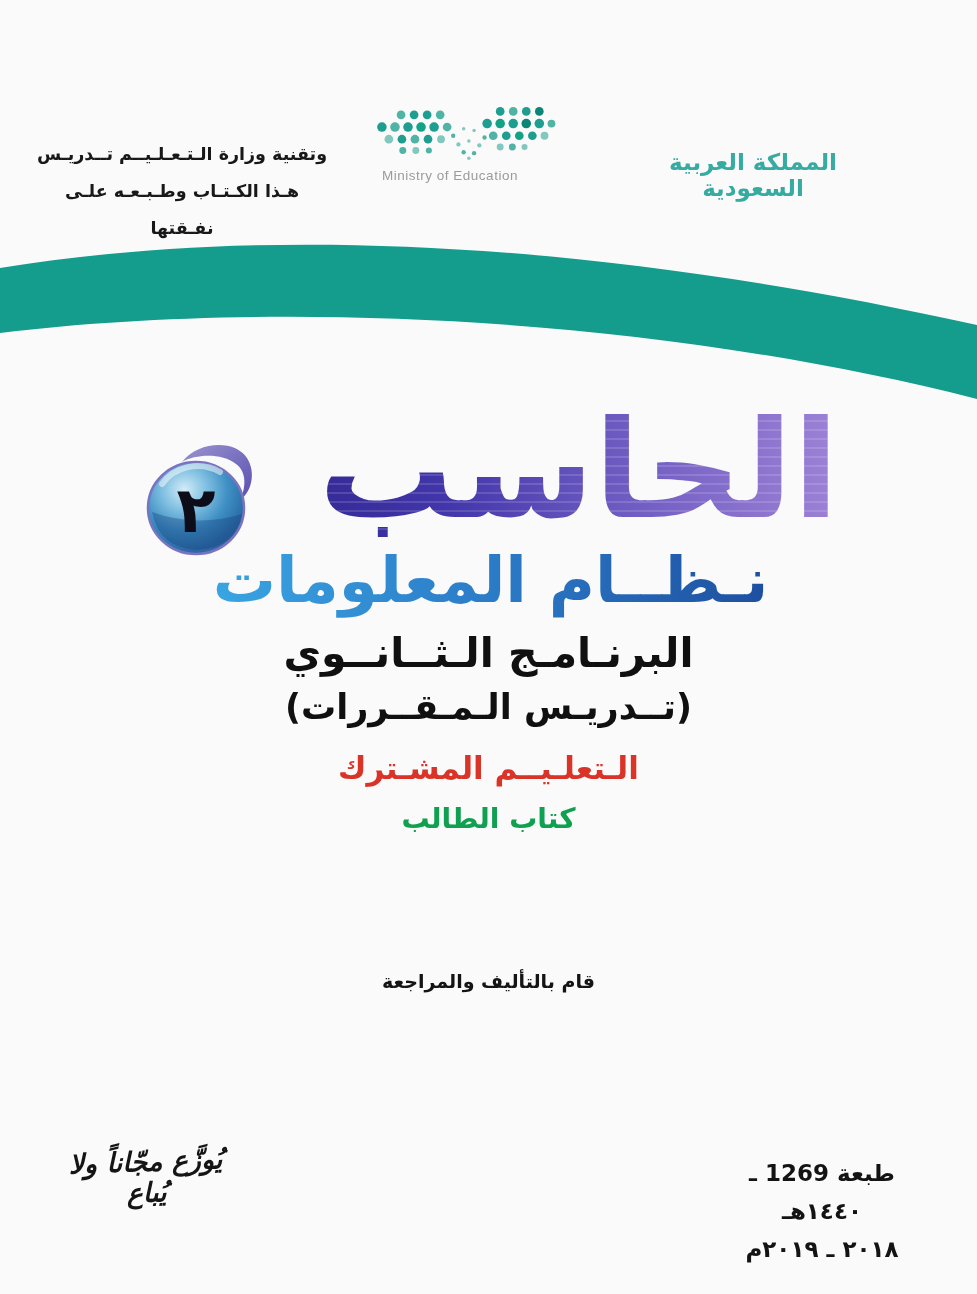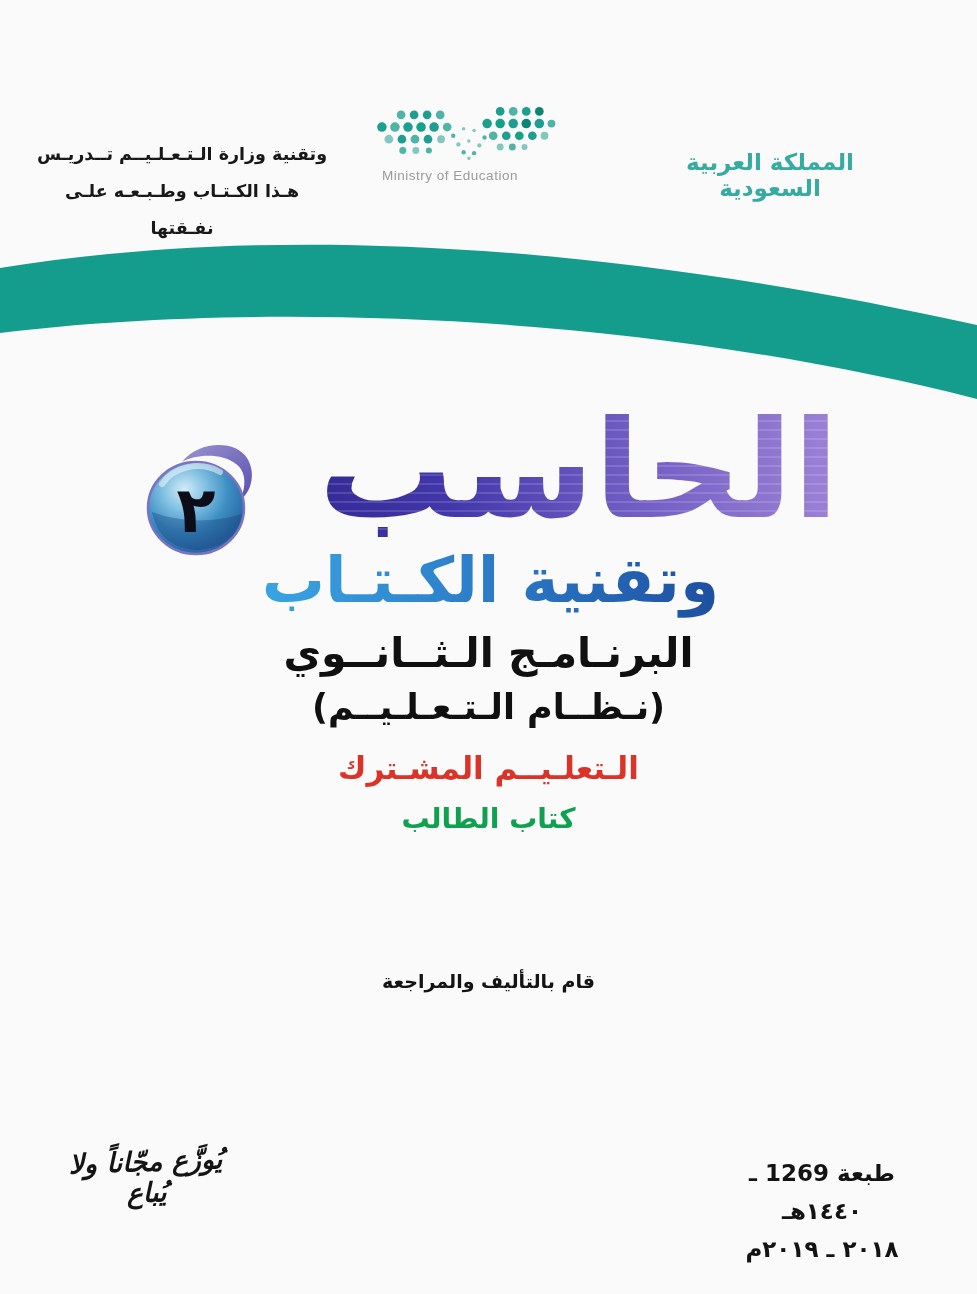--- a/index.html
+++ b/index.html
@@ -18,21 +18,21 @@
   .logo-block{top:102px;left:340px;width:220px;text-align:center;}
   .logo-dots{margin-left:28px;display:block;}
   .ministry-ar{
     font-size:28px;font-weight:bold;color:#27a095;line-height:30px;margin-top:2px;direction:rtl;
   }
   .ministry-en{
     font-size:13.5px;color:#9b9b9b;letter-spacing:.5px;margin-top:2px;
     font-family:"Liberation Sans","DejaVu Sans",sans-serif;
   }
   .kingdom{
-    top:149px;right:72px;width:270px;text-align:center;
+    top:149px;right:89px;width:270px;text-align:center;
     font-size:23px;font-weight:bold;color:#36aba1;direction:rtl;
   }
   
   .swoosh{top:213px;left:0;width:977px;height:205px;}
   
   .main-title{
     top:393px;right:138px;
     font-size:135px;font-weight:bold;letter-spacing:10px;line-height:1.15;
     direction:rtl;white-space:nowrap;
     background:
@@ -165,24 +165,24 @@
       <stop offset="100%" stop-color="#5a4fb0"></stop>
     </linearGradient>
   </defs>
   <path d="M40,24 C57,2 94,2 105,20 C114,34 110,54 98,62 C104,50 105,34 94,26 C80,15 54,16 40,24 Z" fill="url(#tailg)"></path>
   <ellipse cx="54" cy="70" rx="48" ry="46" fill="url(#ballg)" stroke="#7a74c0" stroke-width="2.5"></ellipse>
   <path d="M20,46 a42,38 0 0,1 58,-12" stroke="rgba(255,255,255,.5)" stroke-width="6" fill="none" stroke-linecap="round"></path>
   <path d="M10,74 q44,16 90,2 q-6,34 -45,36 q-38,-2 -45,-38 Z" fill="rgba(20,60,120,.35)"></path>
   <text x="54" y="94" font-size="64" font-weight="bold" fill="#0d0d1a" text-anchor="middle" font-family="DejaVu Sans, sans-serif">٢</text>
 </svg>
 
-<div class="abs subtitle">وتقنية الكـتـاب</div>
+<div class="abs subtitle">نـظــام المعلومات</div>
 
 <div class="abs stage">البرنـامـج الـثــانــوي</div>
-<div class="abs system">(نـظــام الـتـعـلـيــم)</div>
+<div class="abs system">(تــدريـس الـمـقــررات)</div>
 <div class="abs program">الـتعلـيــم المشـترك</div>
 <div class="abs book-type">كتاب الطالب</div>
 
 <div class="abs authors">
   <div>قام بالتأليف والمراجعة</div>
 </div>
 
 <div class="abs free-notice">يُوزَّع مجّاناً ولا يُباع</div>
 
 <div class="abs edition">

